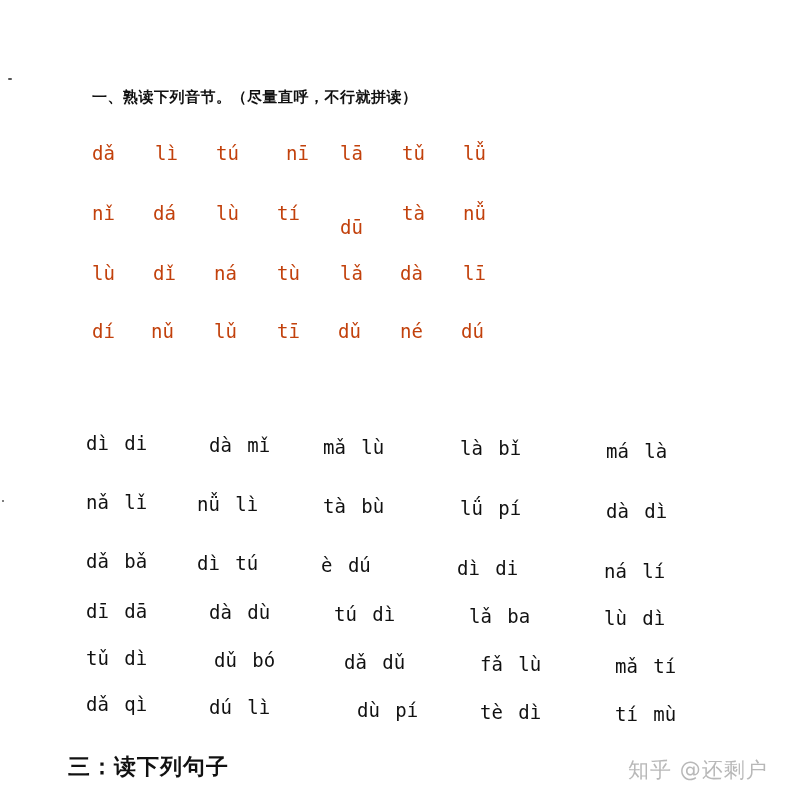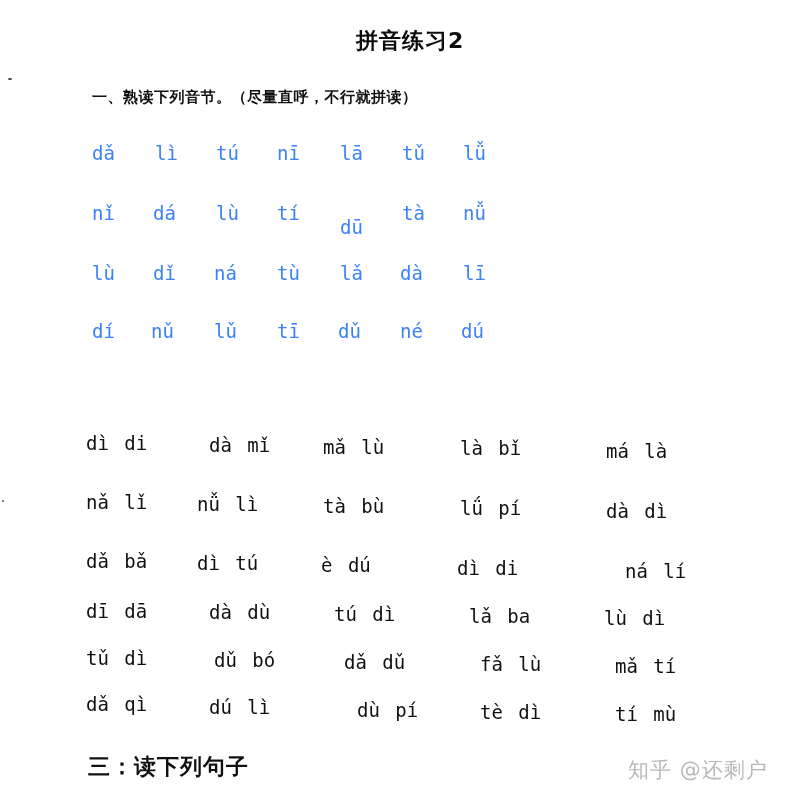--- a/index.html
+++ b/index.html
@@ -35,26 +35,26 @@
     .heading {
       position: absolute;
       font-size: 15px;
       font-weight: bold;
       color: #111;
       white-space: nowrap;
       letter-spacing: 0.5px;
     }
     .heading.h1 { left: 92px; top: 88px; }
     .heading.h2 { left: 92px; top: 378px; }
-    .heading.h3 { left: 88px; top: 752px; font-size: 22px; letter-spacing: 1px; font-family: Liberation Serif, serif; }
+    .heading.h3 { left: 68px; top: 752px; font-size: 22px; letter-spacing: 1px; font-family: Liberation Serif, serif; }
     .syl {
       position: absolute;
       font-family: "DejaVu Sans Mono", monospace;
       font-size: 19px;
-      color: #3b82f6;
+      color: #c2410c;
       white-space: nowrap;
       letter-spacing: 0px;
     }
     .word {
       position: absolute;
       font-family: "DejaVu Sans Mono", monospace;
       font-size: 19px;
       color: #111;
       white-space: nowrap;
       word-spacing: 4px;
@@ -73,28 +73,27 @@
       position: absolute;
       background: #555;
       border-radius: 1px;
     }
   </style>
 </head>
 <body>
 
 <div class="page">
 
-  <div class="title">拼音练习2</div>
 
   <div class="heading h1">一、熟读下列音节。（尽量直呼，不行就拼读）</div>
 
   <span class="syl" style="left:92px;top:142px">dǎ</span>
   <span class="syl" style="left:155px;top:142px">lì</span>
   <span class="syl" style="left:216px;top:142px">tú</span>
-  <span class="syl" style="left:277px;top:142px">nī</span>
+  <span class="syl" style="left:286px;top:142px">nī</span>
   <span class="syl" style="left:340px;top:142px">lā</span>
   <span class="syl" style="left:402px;top:142px">tǔ</span>
   <span class="syl" style="left:463px;top:142px">lǚ</span>
 
   <span class="syl" style="left:92px;top:202px">nǐ</span>
   <span class="syl" style="left:153px;top:202px">dá</span>
   <span class="syl" style="left:216px;top:202px">lù</span>
   <span class="syl" style="left:277px;top:202px">tí</span>
   <span class="syl" style="left:340px;top:216px">dū</span>
   <span class="syl" style="left:402px;top:202px">tà</span>
@@ -126,21 +125,21 @@
   <span class="word" style="left:86px;top:491px">nǎ lǐ</span>
   <span class="word" style="left:197px;top:493px">nǚ lì</span>
   <span class="word" style="left:323px;top:495px">tà bù</span>
   <span class="word" style="left:460px;top:497px">lǘ pí</span>
   <span class="word" style="left:606px;top:500px">dà dì</span>
 
   <span class="word" style="left:86px;top:550px">dǎ bǎ</span>
   <span class="word" style="left:197px;top:552px">dì tú</span>
   <span class="word" style="left:321px;top:554px">è dú</span>
   <span class="word" style="left:457px;top:557px">dì di</span>
-  <span class="word" style="left:625px;top:560px">ná lí</span>
+  <span class="word" style="left:604px;top:560px">ná lí</span>
 
   <span class="word" style="left:86px;top:600px">dī dā</span>
   <span class="word" style="left:209px;top:601px">dà dù</span>
   <span class="word" style="left:334px;top:603px">tú dì</span>
   <span class="word" style="left:469px;top:605px">lǎ ba</span>
   <span class="word" style="left:604px;top:607px">lù dì</span>
 
   <span class="word" style="left:86px;top:647px">tǔ dì</span>
   <span class="word" style="left:214px;top:649px">dǔ bó</span>
   <span class="word" style="left:344px;top:651px">dǎ dǔ</span>

